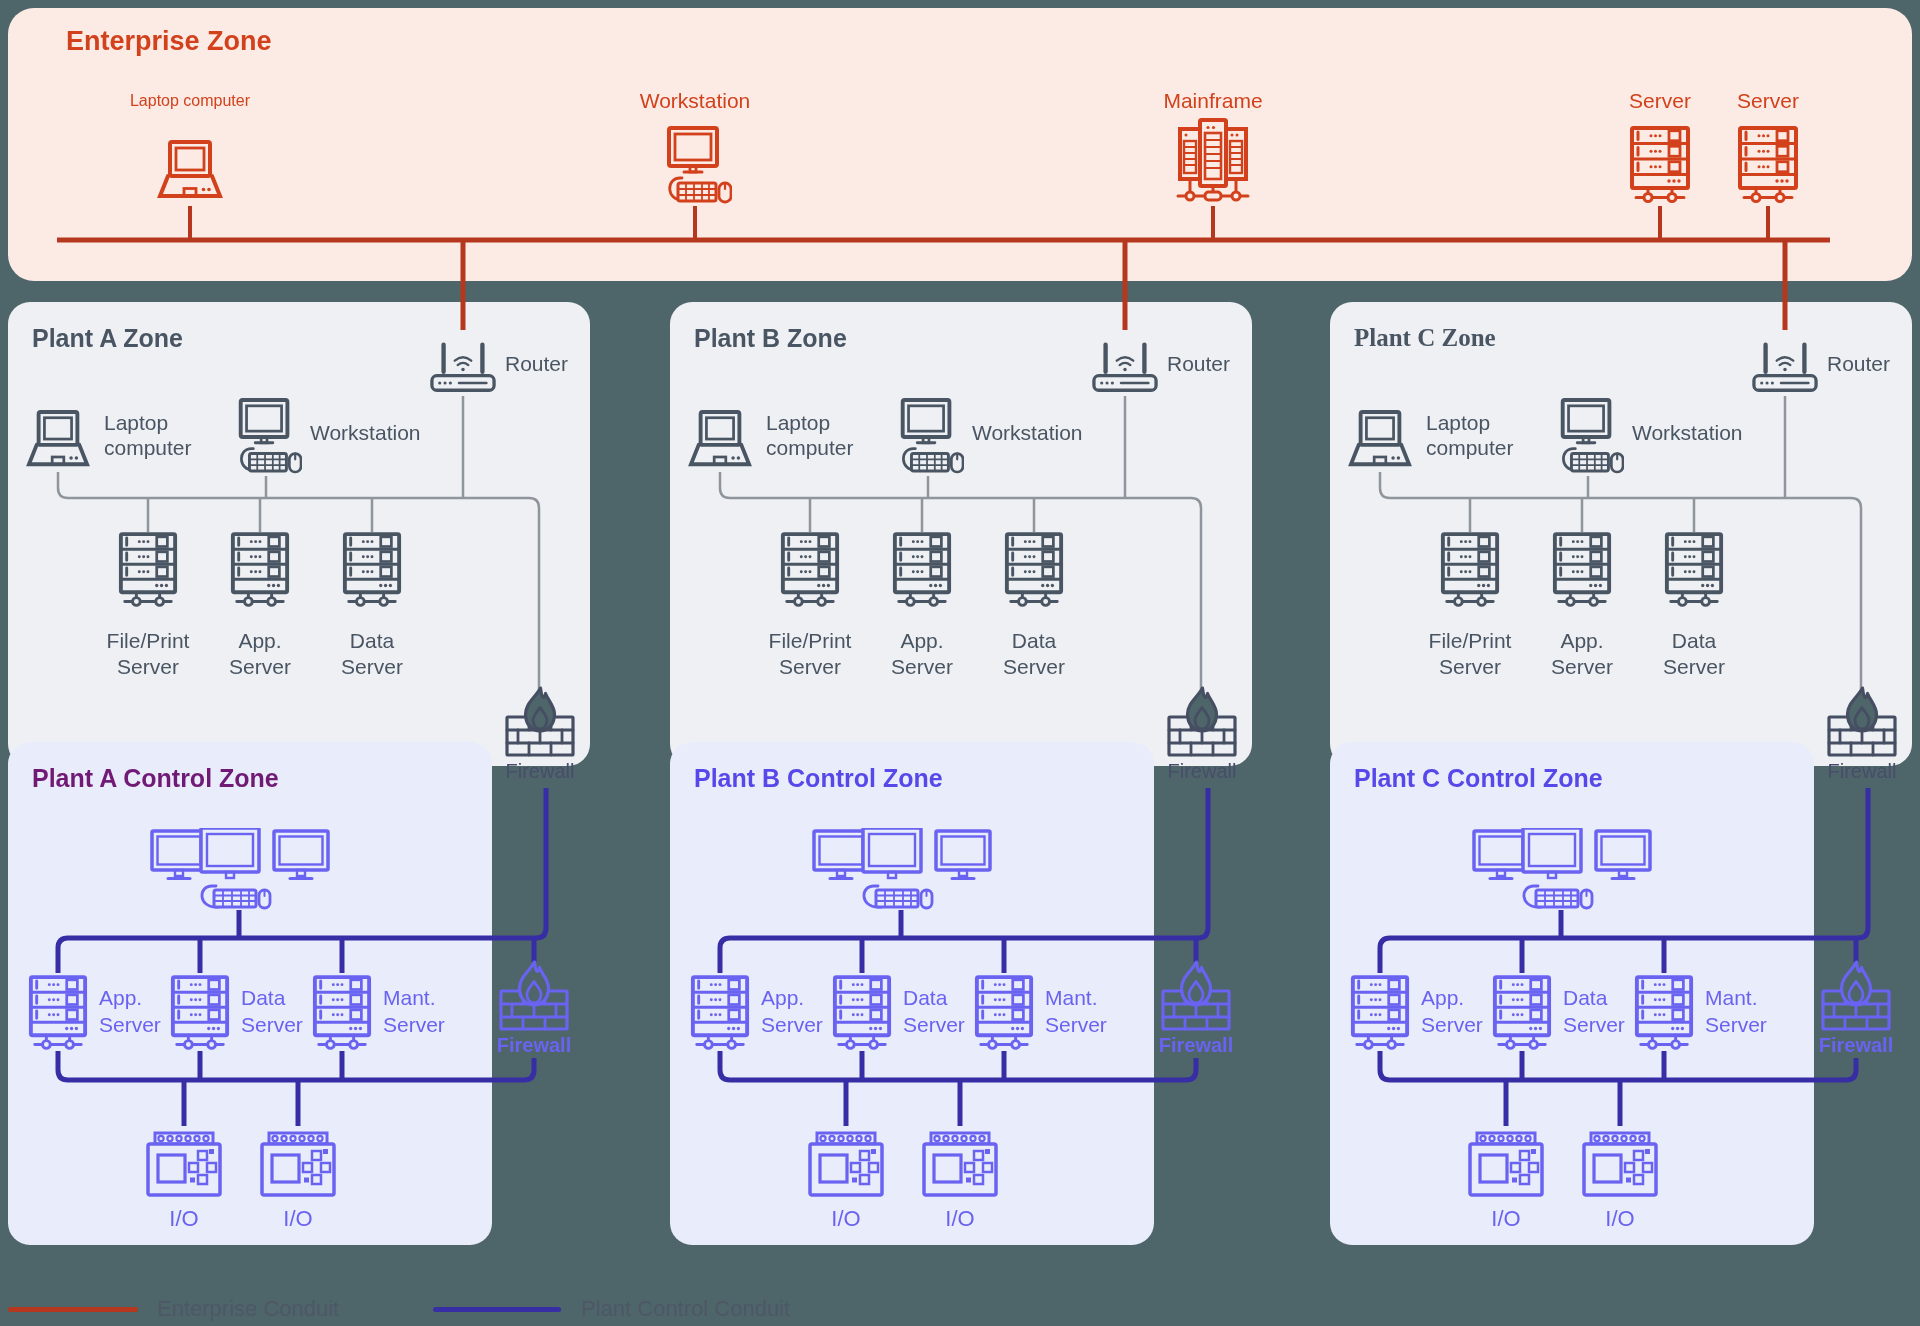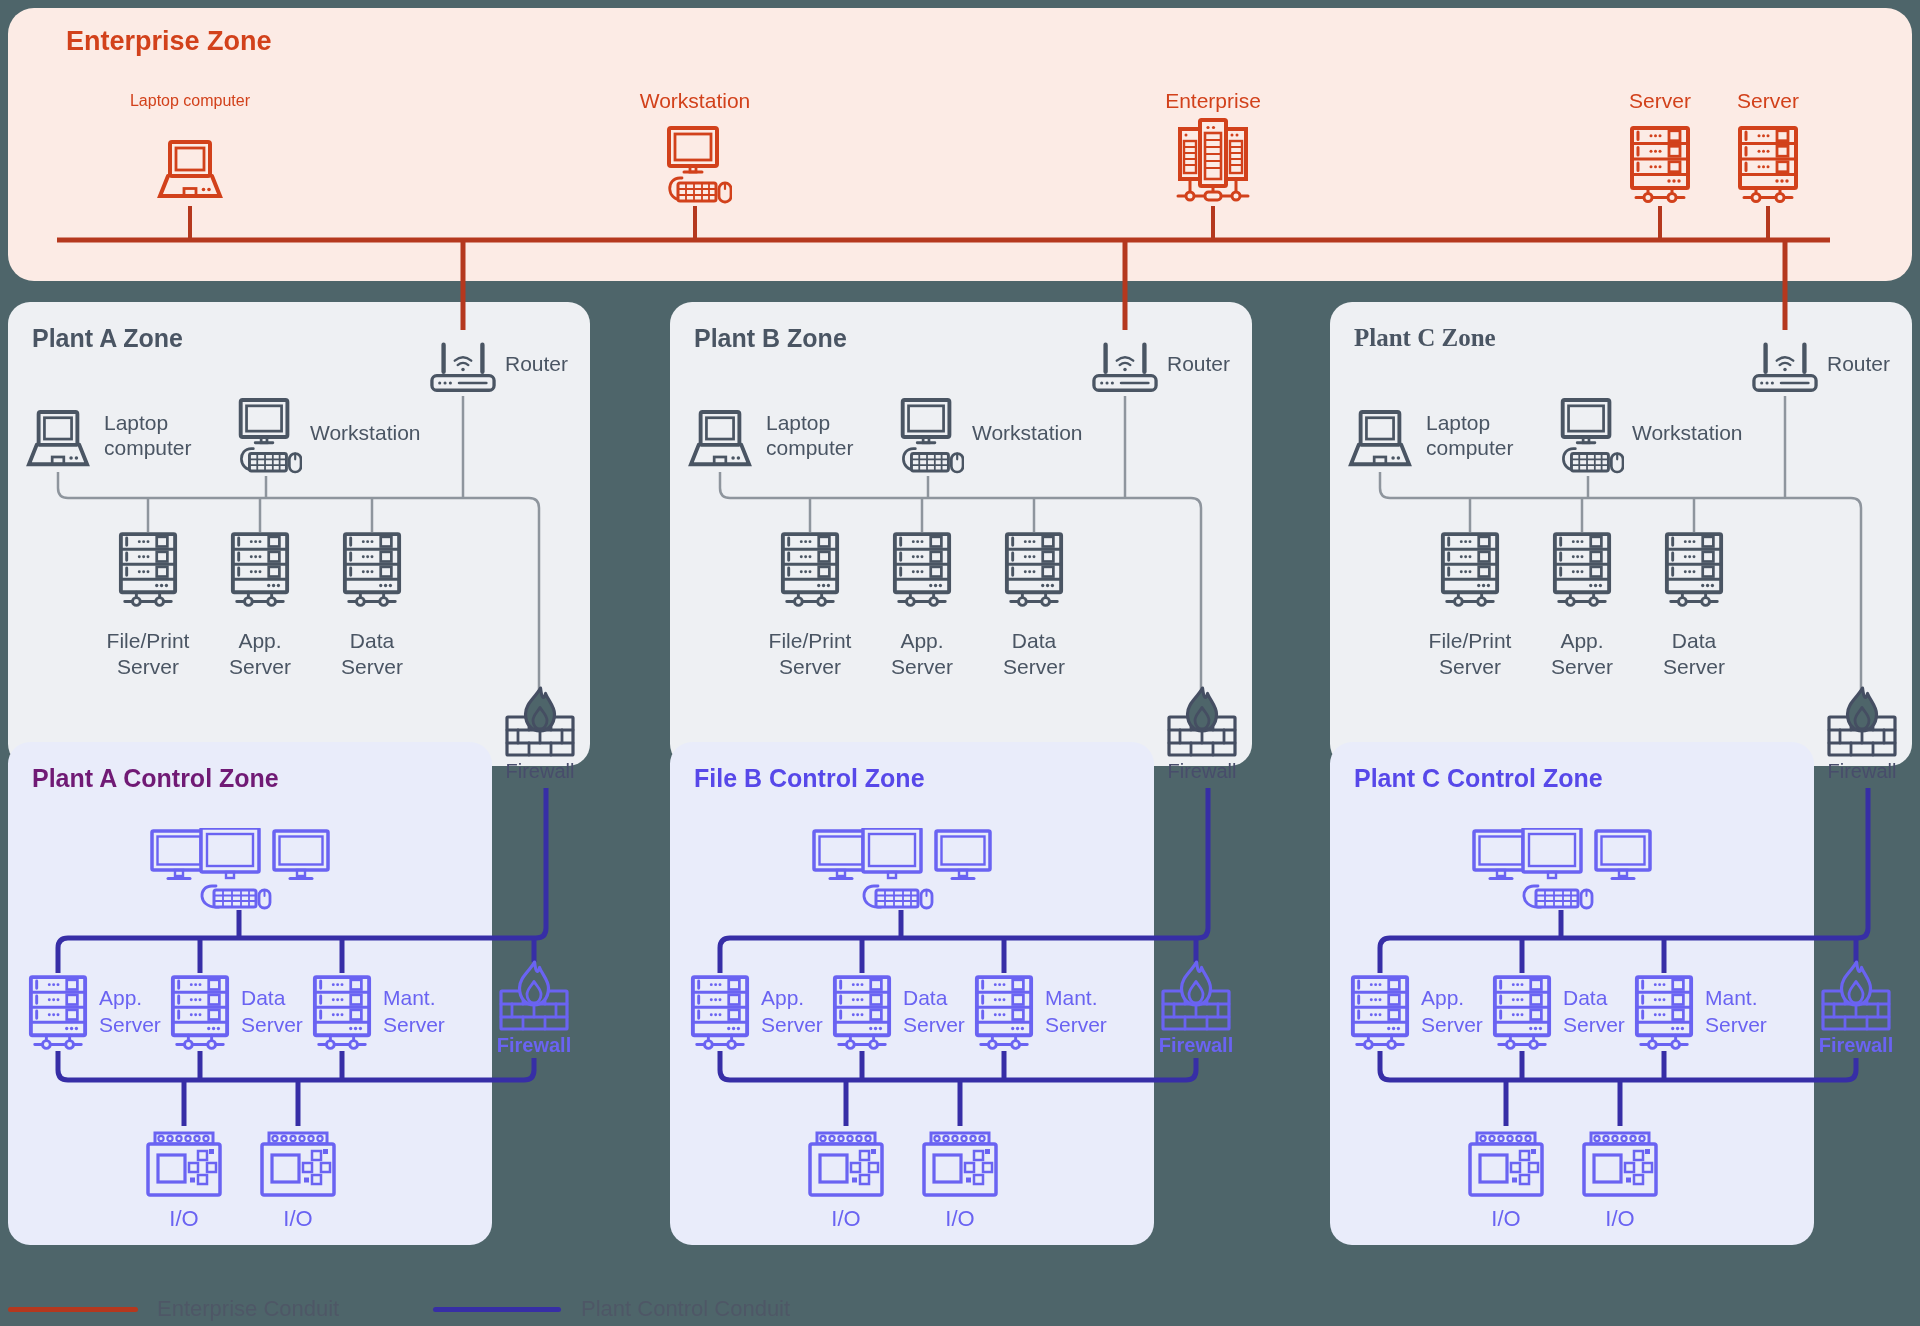--- a/index.html
+++ b/index.html
@@ -34,21 +34,21 @@
     <div class="zone-title plant-title" style="color: rgb(74, 85, 99);">Plant B Zone</div>
   </div>
   <div id="plant-2" class="zone plant" style="left: 1330px; background: rgb(238, 240, 243); font-family: Liberation Serif, serif;">
     <div class="zone-title plant-title" style="color: rgb(74, 85, 99);">Plant C Zone</div>
   </div>
 
   <div id="ctrl-0" class="zone ctrl" style="left: 8px; background: rgb(233, 236, 250);">
     <div class="zone-title ctrl-title" style="color: #701a75;">Plant A Control Zone</div>
   </div>
   <div id="ctrl-1" class="zone ctrl" style="left: 670px; background: rgb(233, 236, 250);">
-    <div class="zone-title ctrl-title" style="color: rgb(87, 72, 233);">File B Control Zone</div>
+    <div class="zone-title ctrl-title" style="color: rgb(87, 72, 233);">Plant B Control Zone</div>
   </div>
   <div id="ctrl-2" class="zone ctrl" style="left: 1330px; background: rgb(233, 236, 250);">
     <div class="zone-title ctrl-title" style="color: rgb(87, 72, 233);">Plant C Control Zone</div>
   </div>
 
   <svg id="overlay" width="1920" height="1326">
       <path d="M57 240 H1830" stroke="#b5381e" stroke-width="5" fill="none"></path>
       <path d="M190 206 V240" stroke="#b5381e" stroke-width="4" fill="none"></path>
       <path d="M695 206 V240" stroke="#b5381e" stroke-width="4" fill="none"></path>
       <path d="M1213 206 V240" stroke="#b5381e" stroke-width="4" fill="none"></path>
@@ -126,21 +126,21 @@
      <rect x="17" y="8" width="36" height="26" stroke-width="2.8"></rect>
      <rect x="32" y="40" width="6" height="6" stroke-width="2.8"></rect>
      <path d="M26 46 H44" stroke-width="3"></path>
      <path d="M24 52 H22 C8 52 8 74 24 74 H27" stroke-width="2.8"></path>
      <rect x="20" y="57" width="38" height="18" rx="2" fill="#fcebe5" stroke-width="3"></rect>
      <path d="M20 63 H58 M20 69 H58 M28 57 V75 M36 57 V75 M44 57 V75 M51 57 V75" stroke-width="1.8"></path>
      <rect x="61" y="57" width="12" height="19" rx="5.8" fill="#fcebe5" stroke-width="2.8"></rect>
      <path d="M67 57 V63" stroke-width="2.2"></path>
         </svg>
       </div>
-      <div class="lbl" style="left: 1103px; top: 88px; width: 220px; text-align: center; color: rgb(210, 65, 27); font-size: 21px; line-height: 26px;">Enterprise</div>
+      <div class="lbl" style="left: 1103px; top: 88px; width: 220px; text-align: center; color: rgb(210, 65, 27); font-size: 21px; line-height: 26px;">Mainframe</div>
       <div class="node icon" style="left: 1174px; top: 118px; width: 78px; height: 86px; color: rgb(210, 65, 27);">
         <svg width="78" height="86" viewBox="0 0 78 86" fill="none" stroke="currentColor" stroke-linecap="round">
           <rect x="6" y="11" width="20" height="50" stroke-width="4"></rect>
      <circle cx="12" cy="17" r="1.5" fill="currentColor" stroke="none"></circle>
      <rect x="10" y="23" width="12" height="32" stroke-width="2.4"></rect>
      <path d="M10 29 H22 M10 35 H22 M10 41 H22 M10 47 H22" stroke-width="1.8"></path>
      <rect x="52" y="11" width="20" height="50" stroke-width="4"></rect>
      <circle cx="58" cy="17" r="1.5" fill="currentColor" stroke="none"></circle>
      <circle cx="63" cy="17" r="1.5" fill="currentColor" stroke="none"></circle>
      <rect x="56" y="23" width="12" height="32" stroke-width="2.4"></rect>

